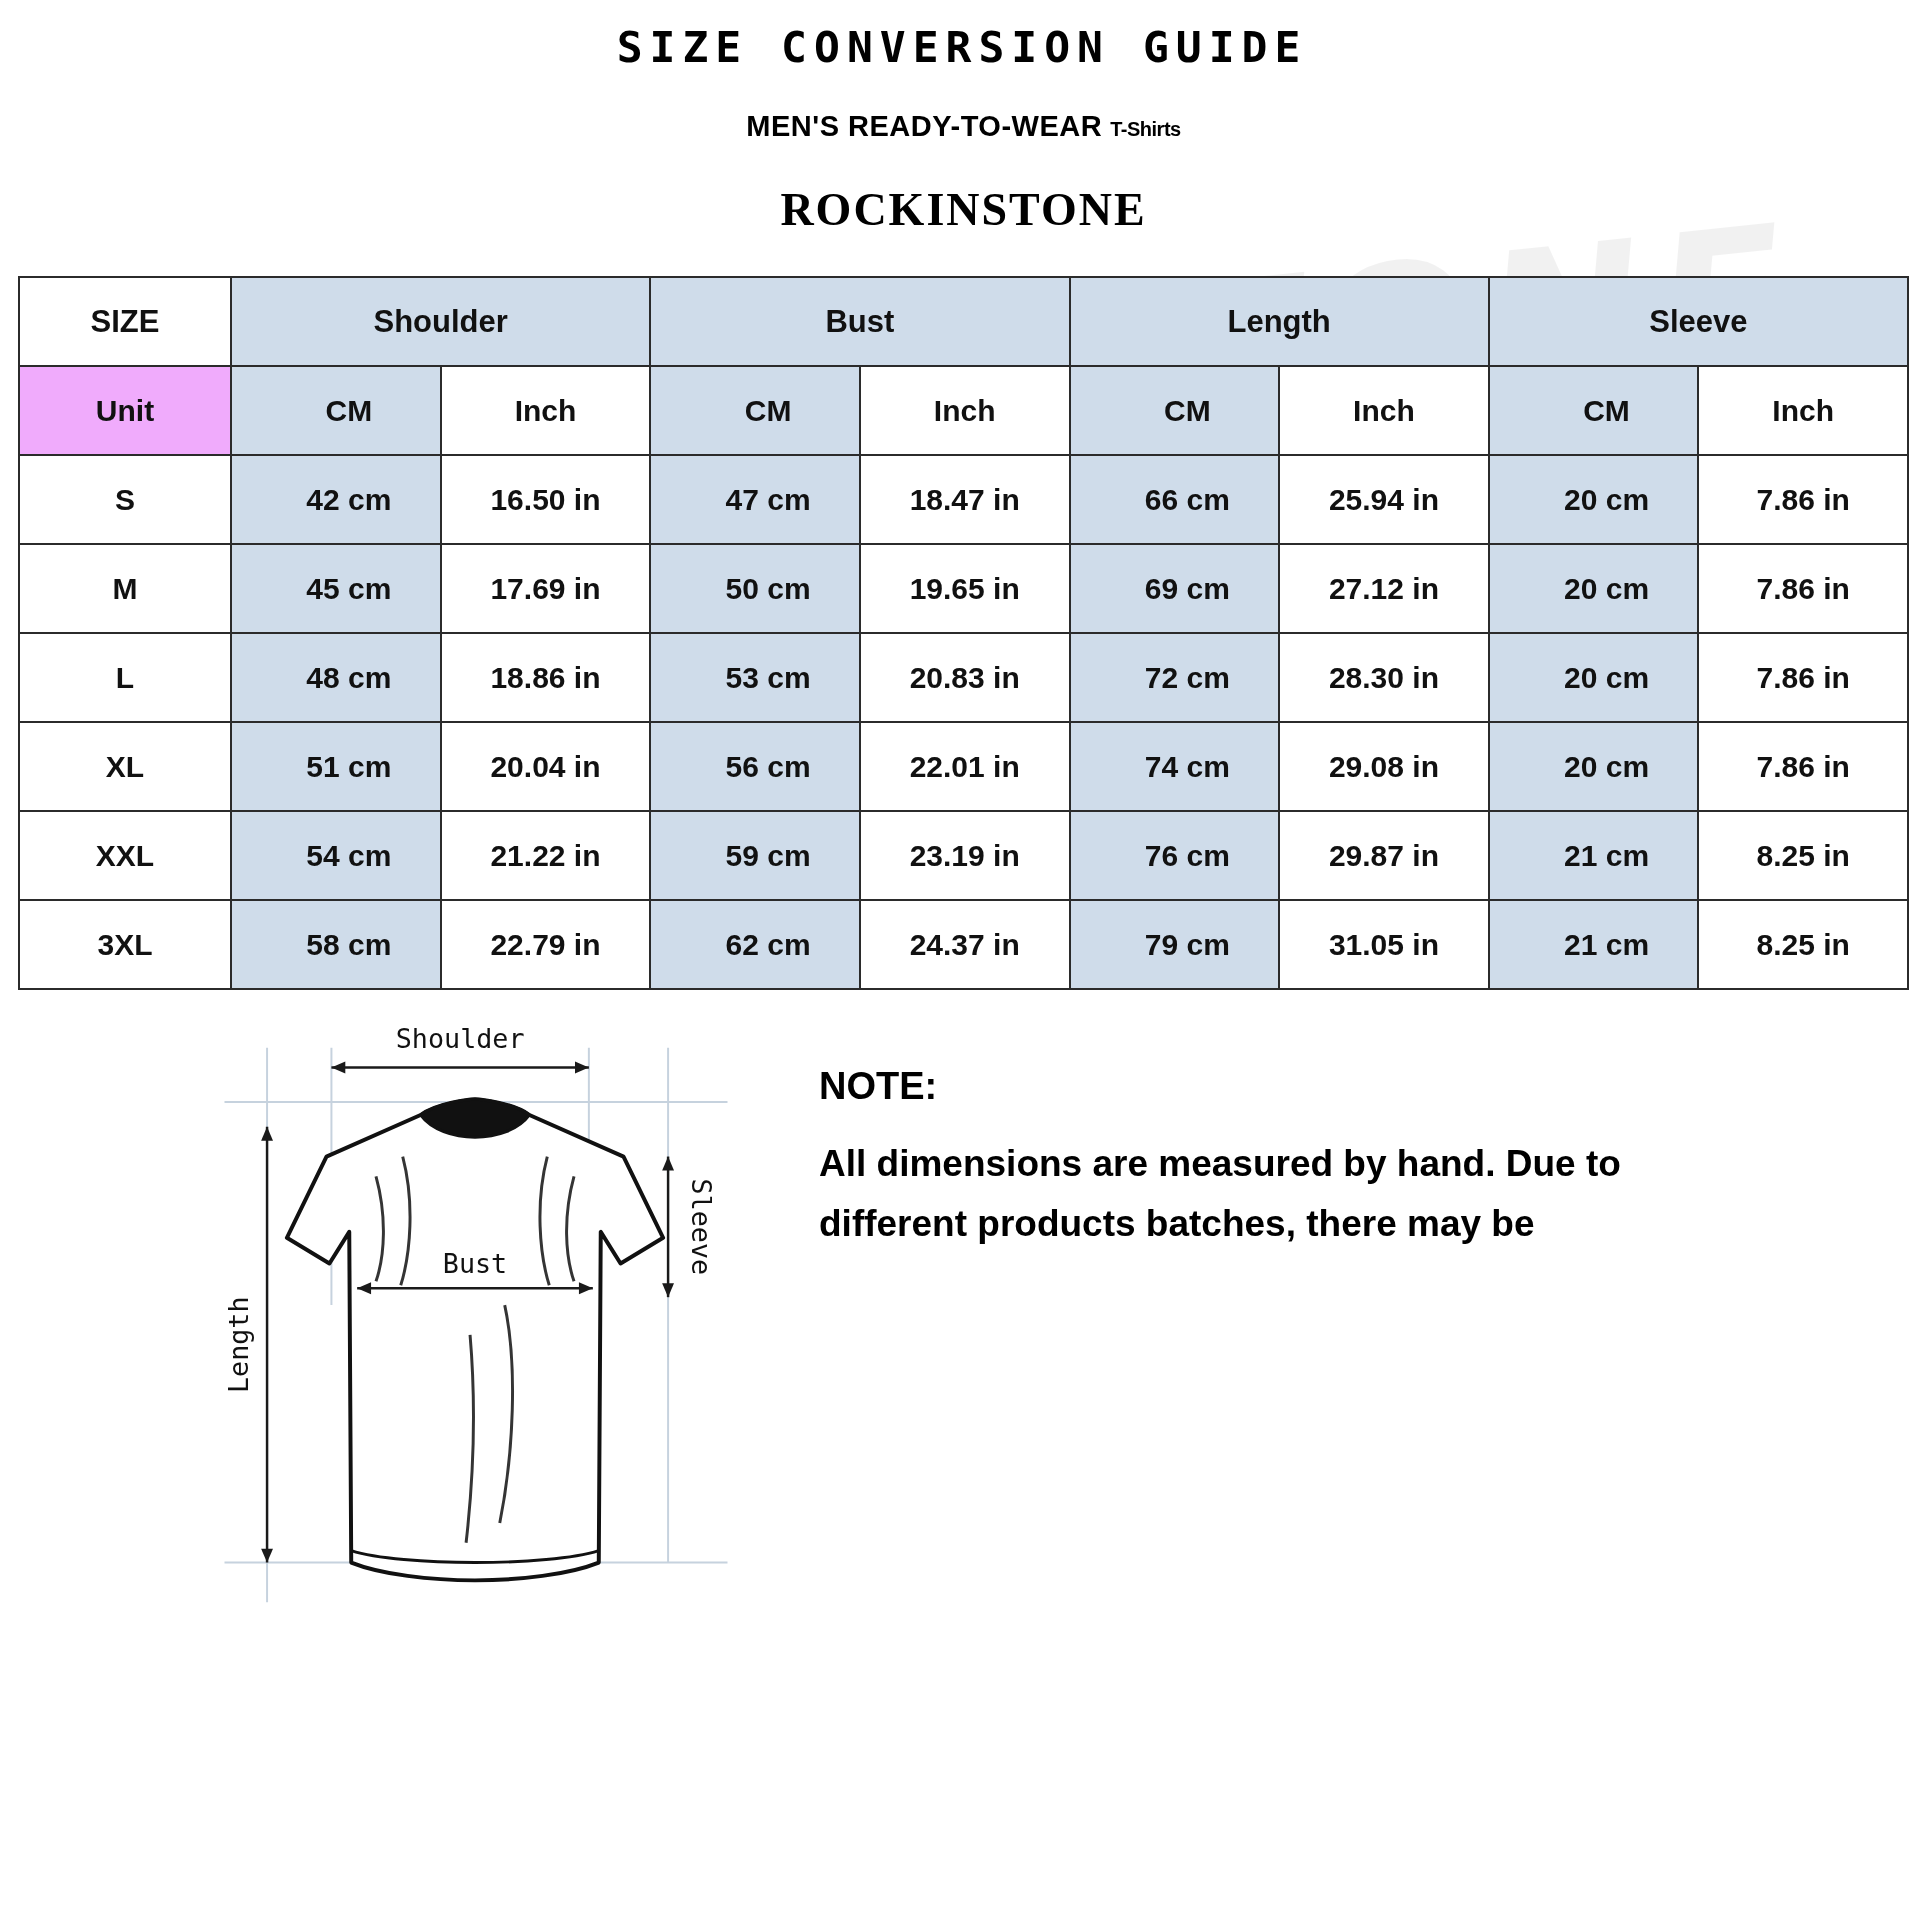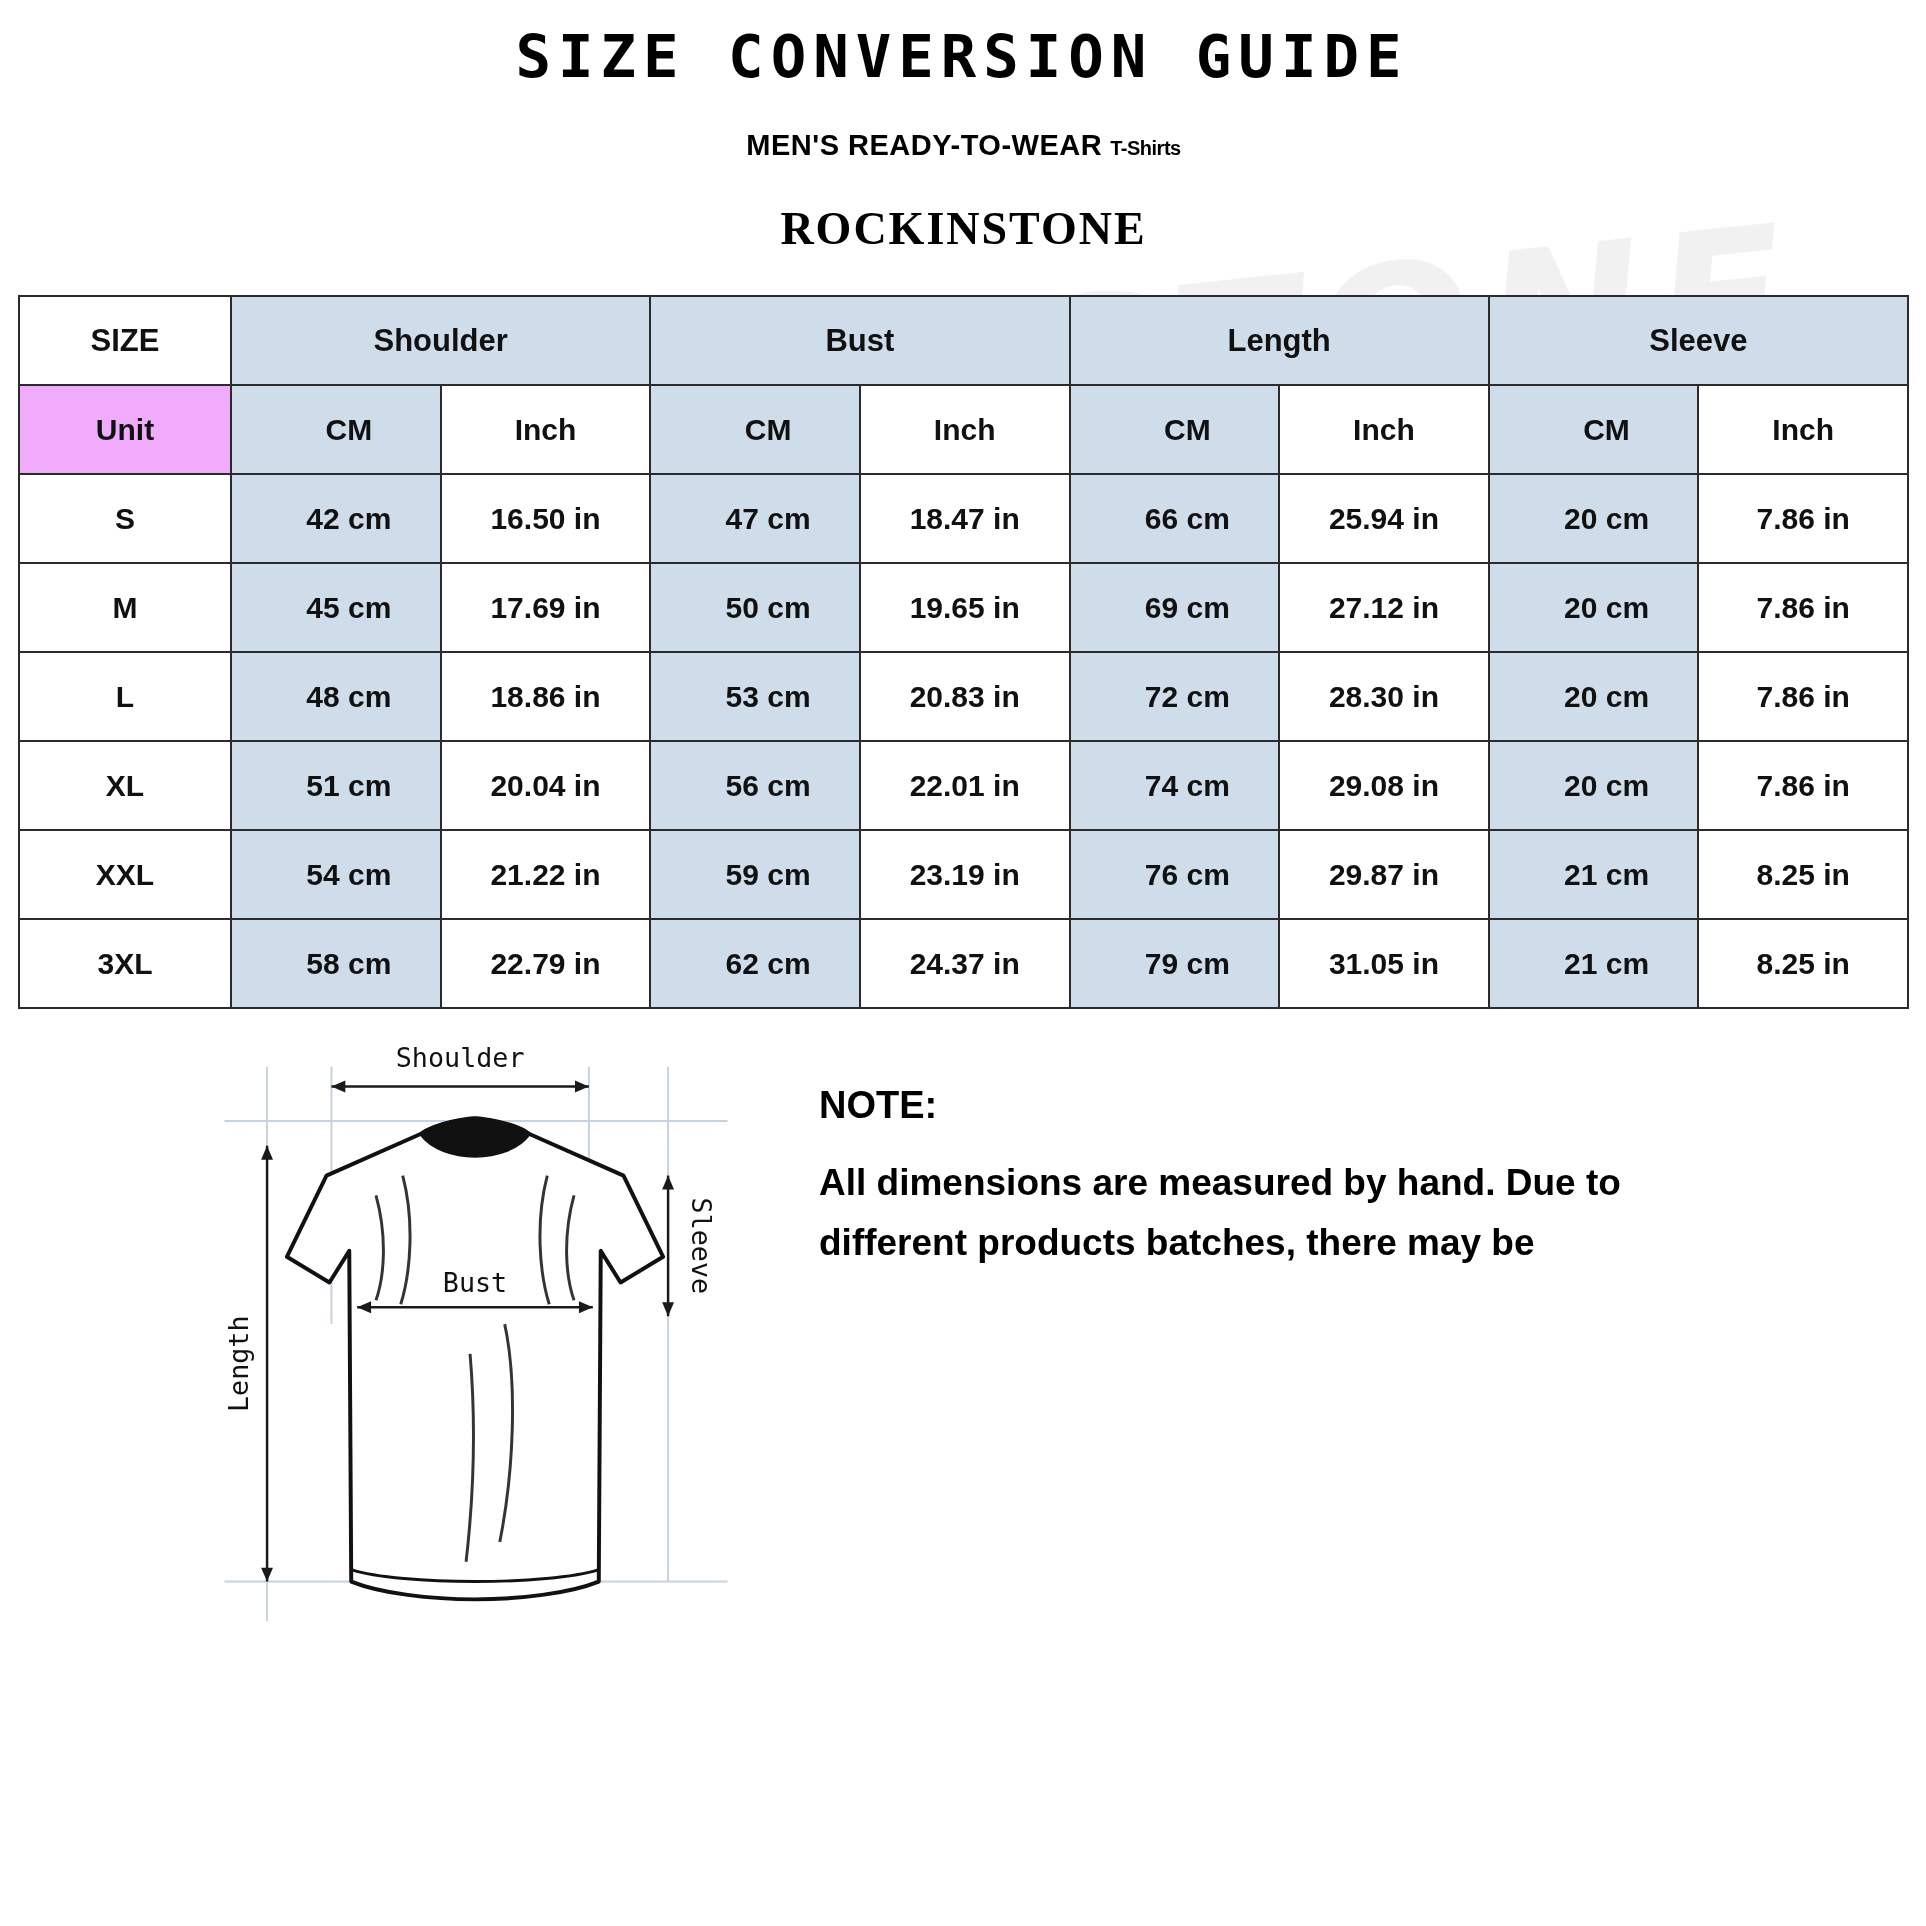--- a/index.html
+++ b/index.html
@@ -44,21 +44,21 @@
   }
 
   .content {
     position: relative;
     z-index: 2;
   }
 
   .main-title {
     text-align: center;
     font-family: "DejaVu Sans Mono", monospace;
-    font-size: 59px;
+    font-size: 43px;
     font-weight: bold;
     letter-spacing: 7px;
     margin: 22px 3px 0 0;
     color: #000;
   }
 
   .subtitle-row {
     text-align: center;
     margin-top: 38px;
     font-size: 29px;

